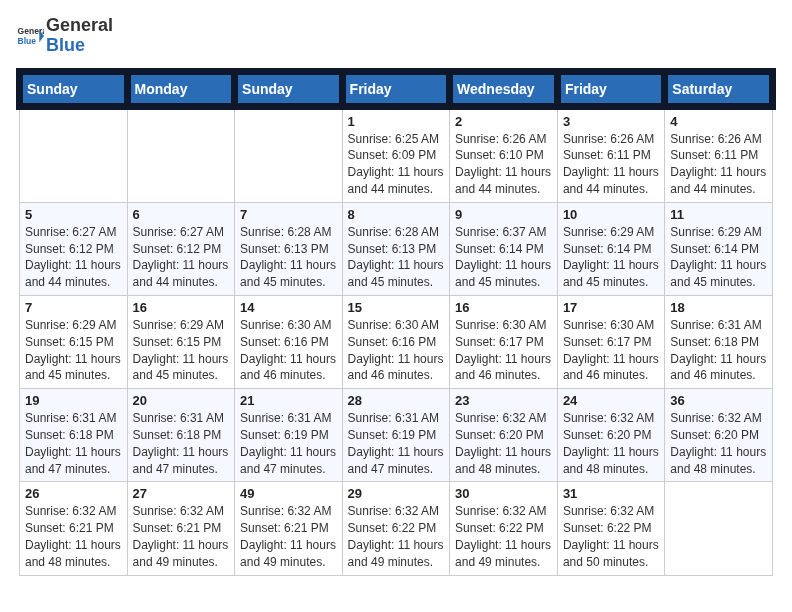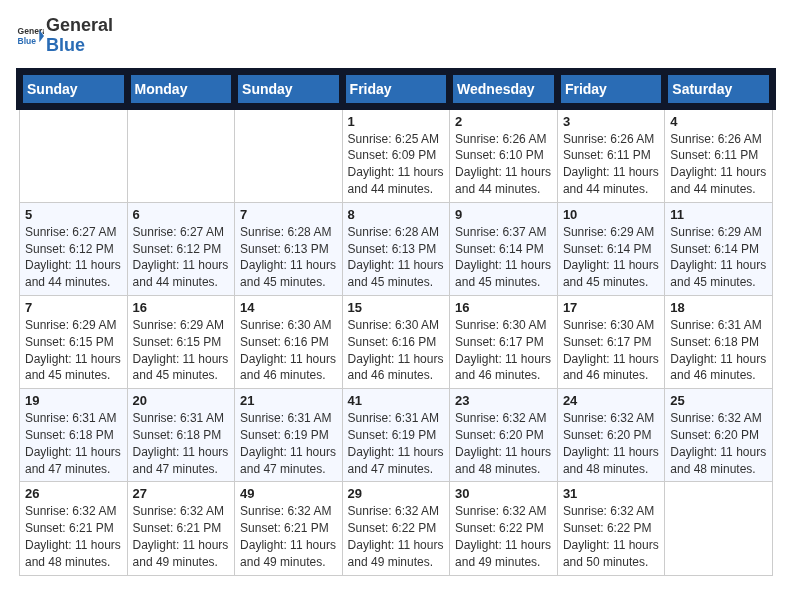--- a/index.html
+++ b/index.html
@@ -247,39 +247,39 @@
 Sunset: 6:18 PM
 Daylight: 11 hours and 47 minutes.</div>
         </td>
         <td>
           <div class="day-number">21</div>
           <div class="day-info">Sunrise: 6:31 AM
 Sunset: 6:19 PM
 Daylight: 11 hours and 47 minutes.</div>
         </td>
         <td>
-          <div class="day-number">41</div>
+          <div class="day-number">28</div>
           <div class="day-info">Sunrise: 6:31 AM
 Sunset: 6:19 PM
 Daylight: 11 hours and 47 minutes.</div>
         </td>
         <td>
           <div class="day-number">23</div>
           <div class="day-info">Sunrise: 6:32 AM
 Sunset: 6:20 PM
 Daylight: 11 hours and 48 minutes.</div>
         </td>
         <td>
           <div class="day-number">24</div>
           <div class="day-info">Sunrise: 6:32 AM
 Sunset: 6:20 PM
 Daylight: 11 hours and 48 minutes.</div>
         </td>
         <td>
-          <div class="day-number">25</div>
+          <div class="day-number">36</div>
           <div class="day-info">Sunrise: 6:32 AM
 Sunset: 6:20 PM
 Daylight: 11 hours and 48 minutes.</div>
         </td>
       </tr>
       <tr>
         <td>
           <div class="day-number">26</div>
           <div class="day-info">Sunrise: 6:32 AM
 Sunset: 6:21 PM

